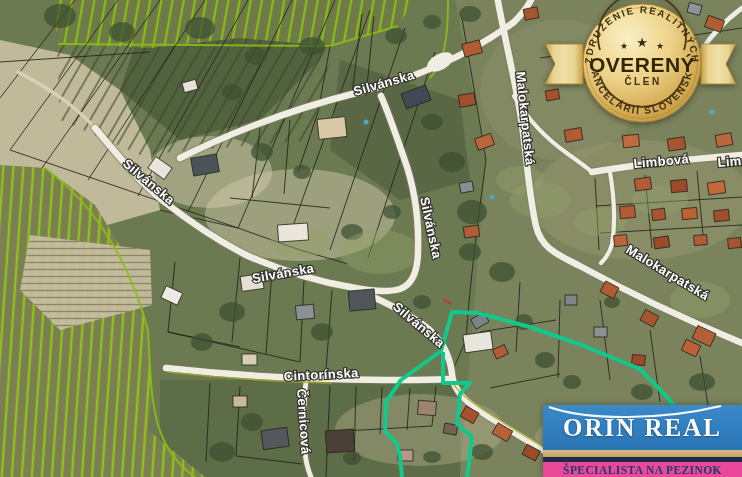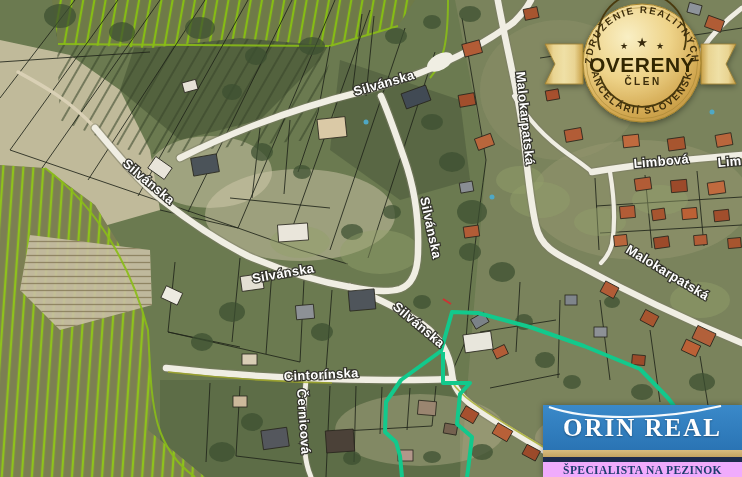--- a/index.html
+++ b/index.html
@@ -25,21 +25,21 @@
   .star-big{font:13px "DejaVu Sans",sans-serif;fill:#372a0b;}
   .star-sm{font:9px "DejaVu Sans",sans-serif;fill:#372a0b;}
 
   
   .logo{position:absolute;left:543px;top:405px;width:199px;height:72px;box-shadow:0 0 6px rgba(0,0,0,.35);}
   .logo-blue{height:45px;background:linear-gradient(180deg,#3a89c9,#2a74b4);position:relative;display:flex;align-items:center;justify-content:center;}
   .logo-title{font-family:"Liberation Serif",serif;font-weight:bold;font-size:25px;color:#fff;letter-spacing:2px;line-height:1;text-shadow:0 1px 2px rgba(0,0,0,.35);}
   .logo-swoosh{position:absolute;left:7px;bottom:1px;}
   .logo-tan{height:7px;background:linear-gradient(180deg,#d8bc80,#c3a360);}
   .logo-navy{height:5px;background:#1c2b4e;}
-  .logo-white{height:15px;background:#f0abfc;display:flex;align-items:center;justify-content:center;}
+  .logo-white{height:15px;background:#ec4899;display:flex;align-items:center;justify-content:center;}
   .logo-sub{font-family:"Liberation Serif",serif;font-weight:bold;font-size:11.5px;color:#1d3c6e;letter-spacing:.4px;white-space:nowrap;}
 </style>
 </head>
 <body>
 
 <div class="stage">
 <svg width="742" height="477" viewBox="0 0 742 477">
   <defs>
     <pattern id="vines" width="10" height="10" patternUnits="userSpaceOnUse" patternTransform="rotate(4)">
       <line x1="5" y1="-1" x2="5" y2="11" stroke="#8fc21c" stroke-width="2.4"></line>

